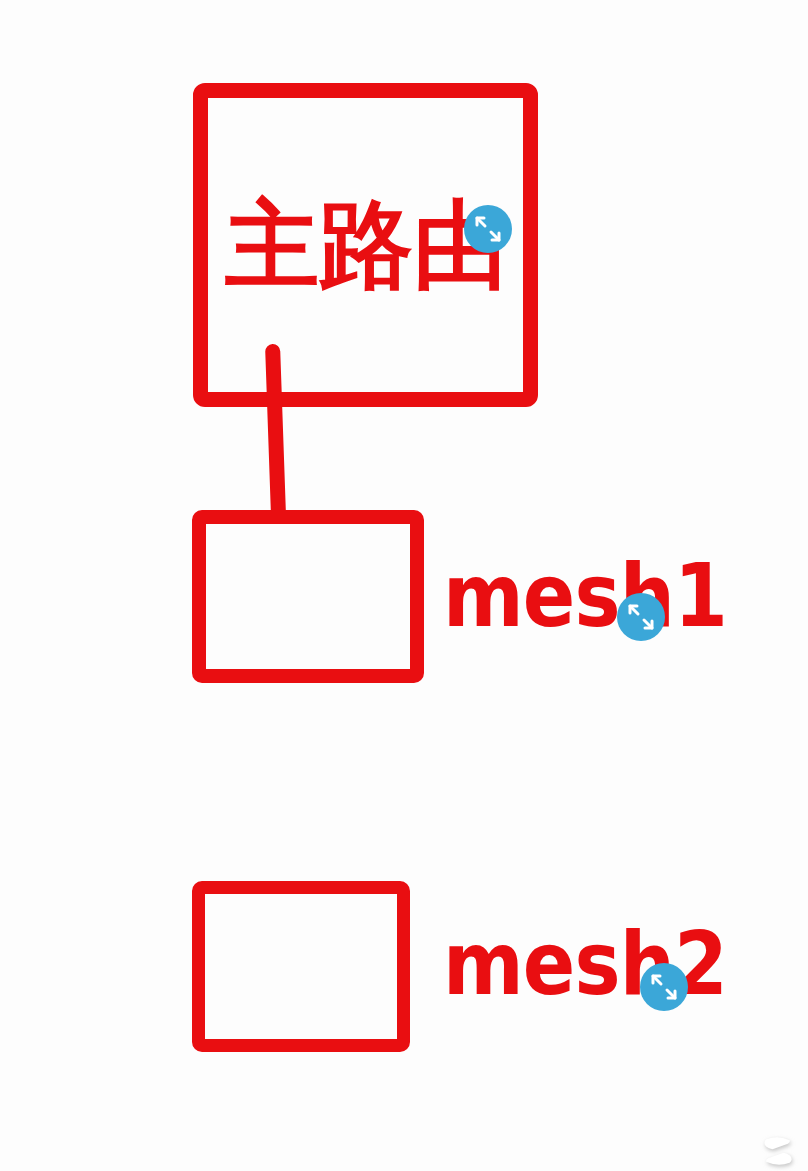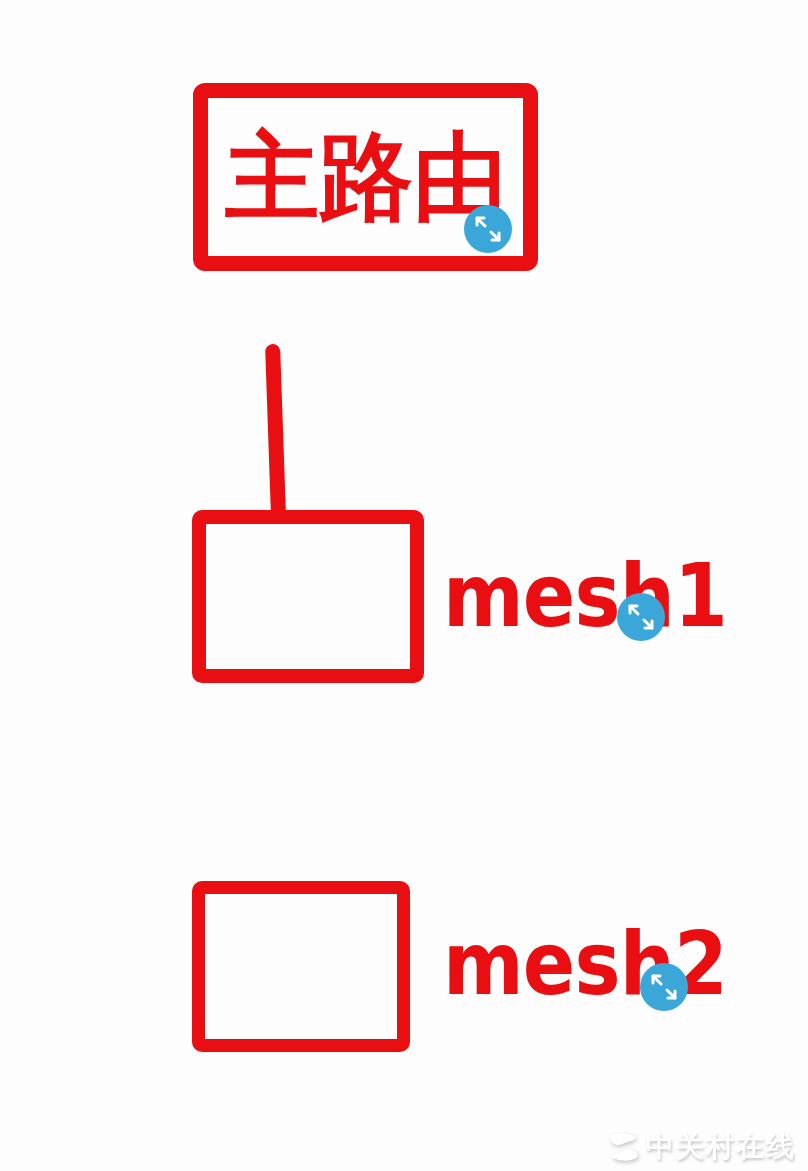--- a/index.html
+++ b/index.html
@@ -18,21 +18,21 @@
   
   .node {
     position: absolute;
     box-sizing: border-box;
     border-style: solid;
     border-color: var(--annotation-red, #e90e11);
     background: transparent;
   }
   .node-main {
     left: 193px; top: 83px;
-    width: 345px; height: 188px;
+    width: 345px; height: 324px;
     border-width: 15px;
     border-radius: 12px;
     display: flex;
     align-items: center;
     justify-content: center;
   }
   .node-main .node-label {
     color: var(--annotation-red, #e90e11);
     font-size: 96px;
     font-weight: bold;
@@ -162,16 +162,15 @@
 
   <div class="watermark">
     <span class="wm-logo">
       <svg viewBox="0 0 40 32">
         <g fill="#ffffff">
           <path d="M7 3 Q20 -2 33 4 Q34 6 31 8 L14 14 Q4 12 5 6 Q5.5 4 7 3 Z"></path>
           <path d="M33 29 Q20 34 7 28 Q6 26 9 24 L26 18 Q36 20 35 26 Q34.5 28 33 29 Z"></path>
         </g>
       </svg>
     </span>
-    <span>中关村在线</span>
   </div>
 
 </div>
 
 </body></html>

